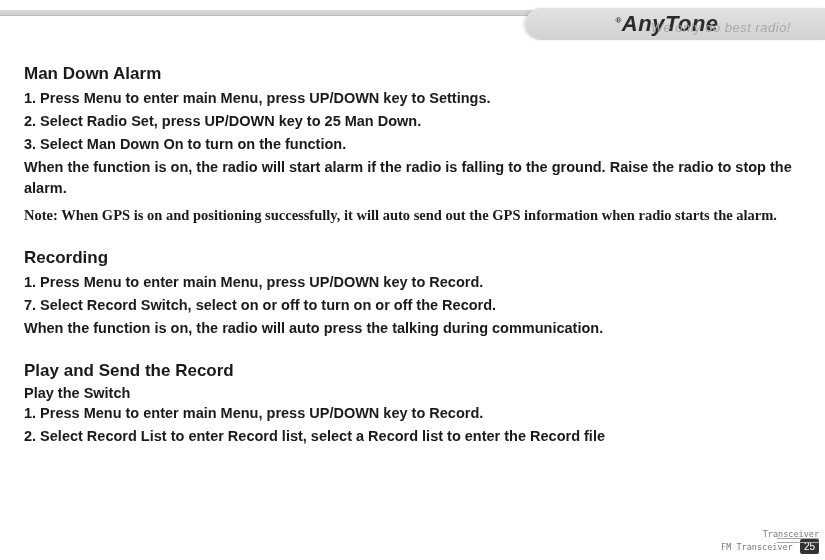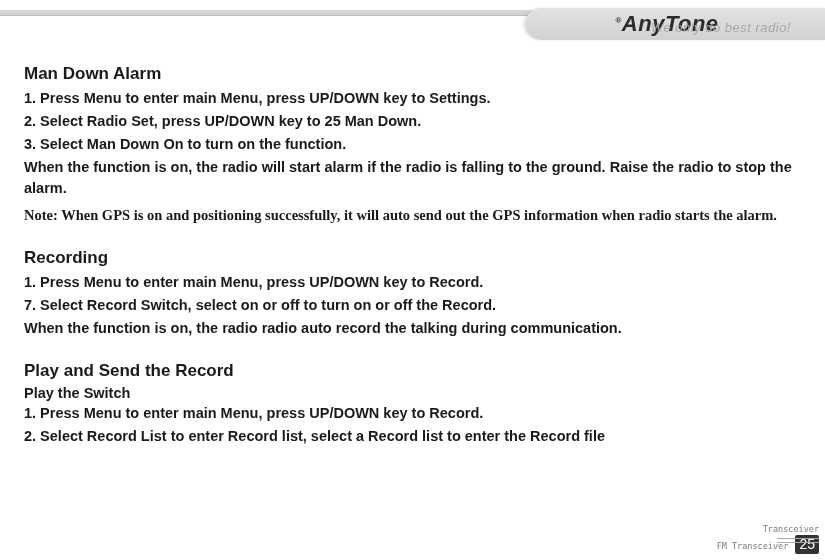--- a/index.html
+++ b/index.html
@@ -111,21 +111,21 @@
     text-align: right;
     font-size: 8.5px;
     color: #7a7a7a;
     font-family: monospace;
     line-height: 1.1;
   }
   .page-badge {
     display: inline-block;
     background: #333;
     color: #fff;
-    font-size: 14px;
+    font-size: 10px;
     padding: 2px 4px;
     border-radius: 2px;
     margin-left: 2px;
     font-family: Arial, sans-serif;
   }
   .footer-lines {
     position: absolute;
     bottom: 11px;
     right: 0;
     width: 42px;
@@ -156,21 +156,21 @@
     <p>2. Select Radio Set, press UP/DOWN key to 25 Man Down.</p>
     <p>3. Select Man Down On to turn on the function.</p>
     <p>When the function is on, the radio will start alarm if the radio is falling to the ground. Raise the radio to stop the alarm.</p>
     <p class="note">Note: When GPS is on and positioning successfully, it will auto send out the GPS information when radio starts the alarm.</p>
   </div>
 
   <div class="section">
     <h2>Recording</h2>
     <p>1. Press Menu to enter main Menu, press UP/DOWN key to Record.</p>
     <p>7. Select Record Switch, select on or off to turn on or off the Record.</p>
-    <p>When the function is on, the radio radio auto record the talking during communication.</p>
+    <p>When the function is on, the radio will auto press the talking during communication.</p>
   </div>
 
   <div class="section">
     <h2>Play and Send the Record</h2>
     <div class="sub">Play the Switch</div>
     <p>1. Press Menu to enter main Menu, press UP/DOWN key to Record.</p>
     <p>2. Select Record List to enter Record list, select a Record list to enter the Record file</p>
   </div>
 
 </div>

